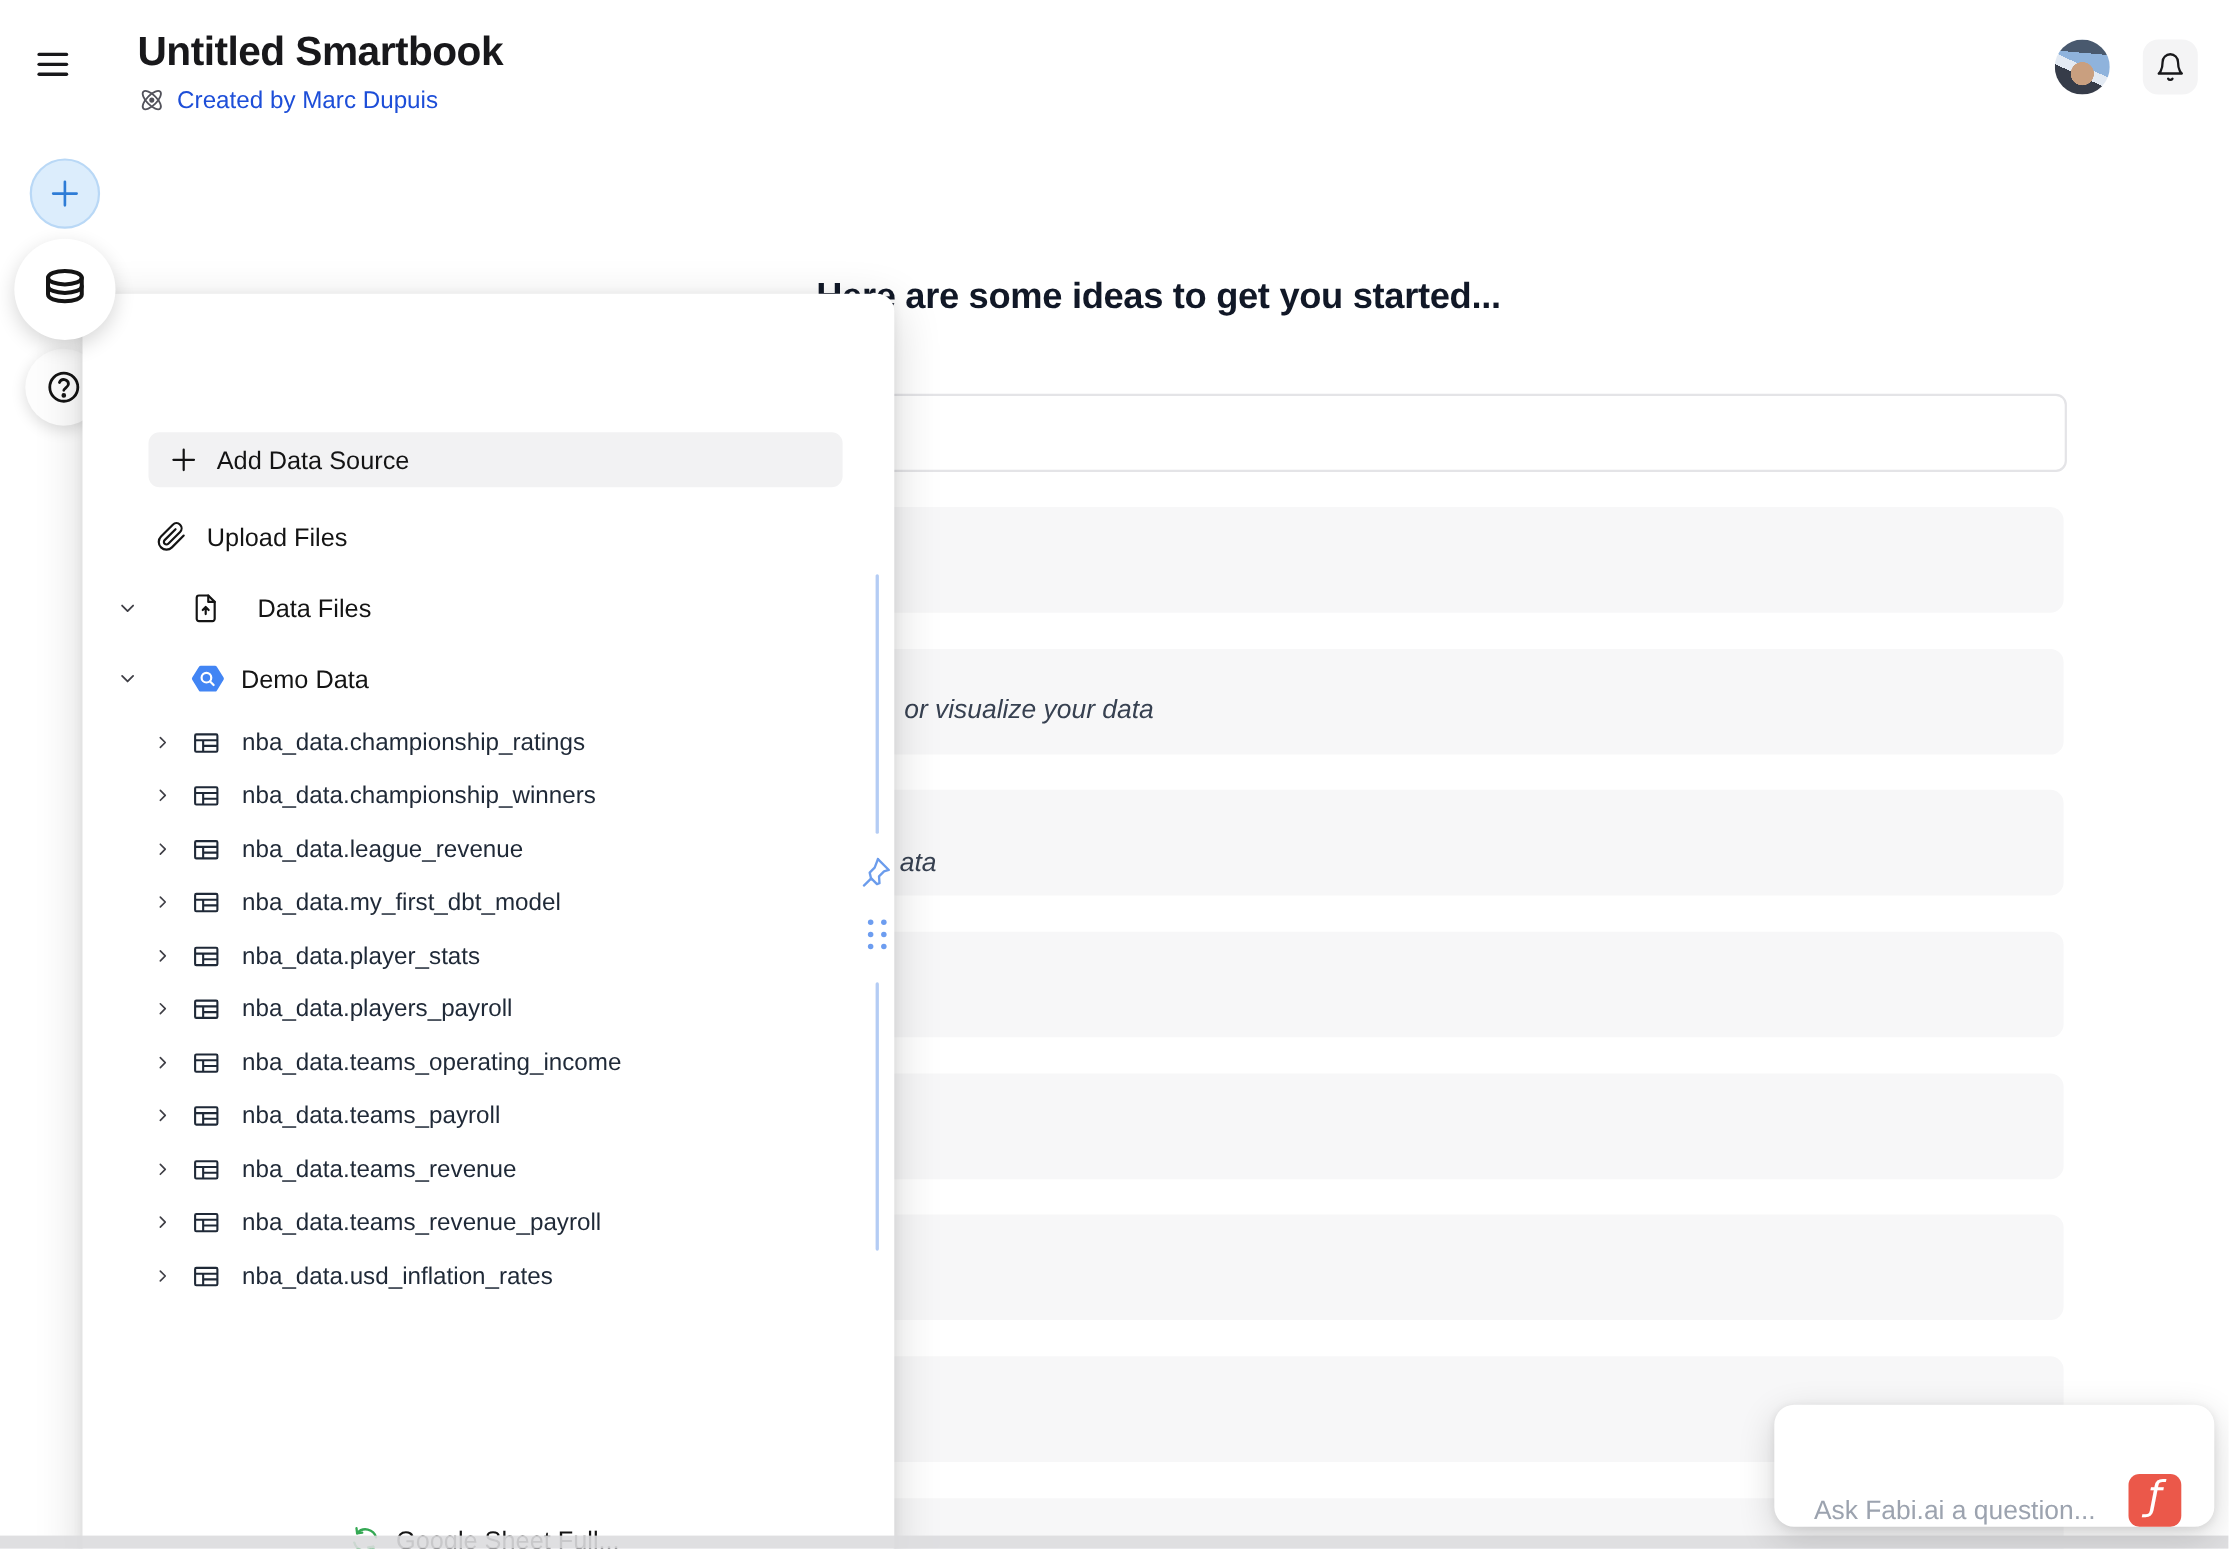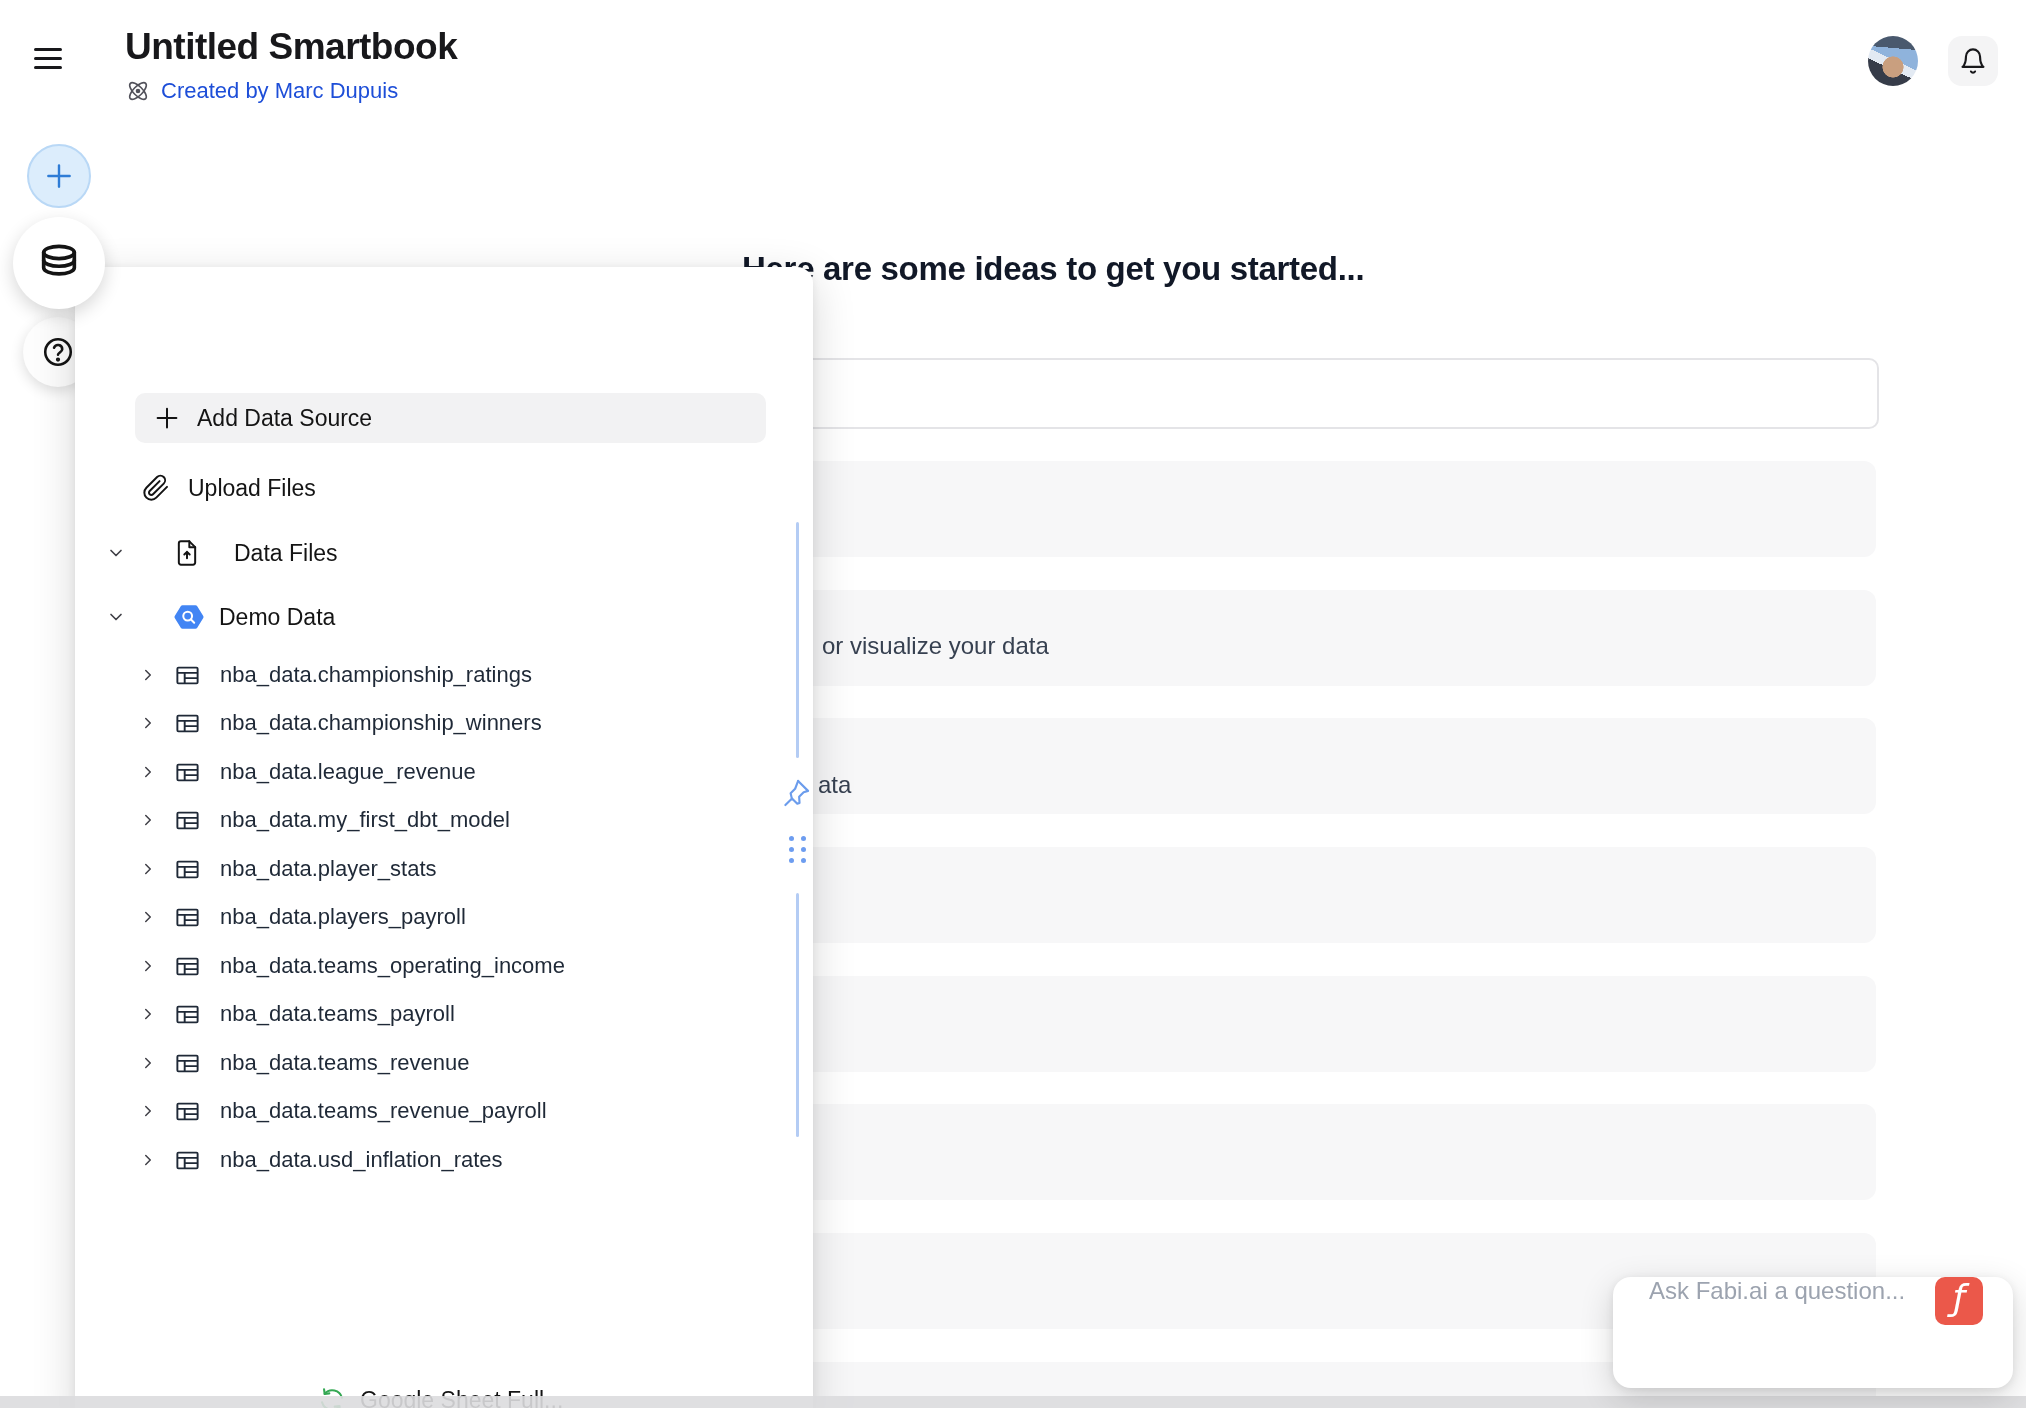--- a/index.html
+++ b/index.html
@@ -28,21 +28,21 @@
   .fab { position:absolute; border-radius:50%; display:flex; align-items:center; justify-content:center; }
   .fab-plus { left:27px; top:144px; width:64px; height:64px; background:#dcedfc; border:2px solid #b9d8f6; z-index:30; cursor:pointer; }
   .fab-db   { left:13px; top:217px; width:92px; height:92px; background:#fff; box-shadow:0 6px 18px rgba(0,0,0,.16); z-index:30; cursor:pointer; }
   .fab-help { left:23px; top:317px; width:70px; height:70px; background:#fdfdfd; box-shadow:0 4px 14px rgba(0,0,0,.14); z-index:5; cursor:pointer; }
 
   
   .main { position:absolute; inset:0; z-index:1; }
   .hero-heading { position:absolute; left:742px; top:250px; font-size:33px; font-weight:700; color:#111827; letter-spacing:-0.3px; }
   .prompt-card { position:absolute; left:752px; top:358px; width:1127px; height:71px;
                  background:#fff; border:2px solid #e4e4e7; border-radius:10px; }
-  .idea-card { position:absolute; left:752px; width:1124px; height:96px; background:#f7f7f8; border-radius:12px; }
+  .idea-card { position:absolute; left:752px; width:1124px; height:96px; background:#f7f7f8; border-radius:12px;font-style:italic; }
   .idea-card .frag { position:absolute; font-size:24px; color:#374151; white-space:nowrap; }
 
   
   .panel { position:absolute; left:75px; top:267px; width:738px; height:1161px; background:#fff;
            border-radius:16px; z-index:10; overflow:hidden;
            box-shadow:0 12px 44px rgba(0,0,0,.16), 0 2px 10px rgba(0,0,0,.07); }
   .search-input { position:absolute; left:21px; top:32px; width:684px; height:62px; border:2px solid #d6d6db;
                   border-radius:10px; font-size:23px; padding:0 22px; color:#18181b; outline:none;
                   font-family:"Liberation Sans", sans-serif; }
   .search-input::placeholder { color:#9aa0a6; }
@@ -60,21 +60,21 @@
 
   
   .edge-line { position:absolute; left:796px; width:3px; background:#b4ccf4; border-radius:2px; z-index:20; }
   .pin-btn { position:absolute; left:779px; top:776px; width:34px; height:34px; z-index:20; cursor:pointer; }
   .drag-dots { position:absolute; left:787px; top:834px; width:20px; height:30px; z-index:20; cursor:grab; }
   .drag-dots i { position:absolute; width:5px; height:5px; border-radius:50%; background:#6d9df0; }
 
   
   .ask-bubble { position:absolute; left:1613px; top:1277px; width:400px; height:111px; background:#fff;
                 border-radius:18px; box-shadow:0 10px 34px rgba(0,0,0,.16), 0 2px 8px rgba(0,0,0,.08);
-                z-index:15; display:flex; align-items:flex-start; }
+                z-index:15; display:flex; align-items:flex-end; }
   .ask-text { margin-left:36px; font-size:24px; color:#9ca3af; flex:1; cursor:text; }
   .ask-send { width:48px; height:48px; margin-right:30px; border-radius:10px; background:#eb584a; border:none;
               color:#fff; font-size:36px; font-style:italic; font-family:"DejaVu Sans", sans-serif;
               display:flex; align-items:center; justify-content:center; cursor:pointer; line-height:1; padding-bottom:6px; }
 
   .bottom-strip { position:absolute; left:0; top:1396px; width:2026px; height:12px; background:#dcdcde; opacity:.9; z-index:12; }
 
   svg { display:block; }
 </style>
 </head>

